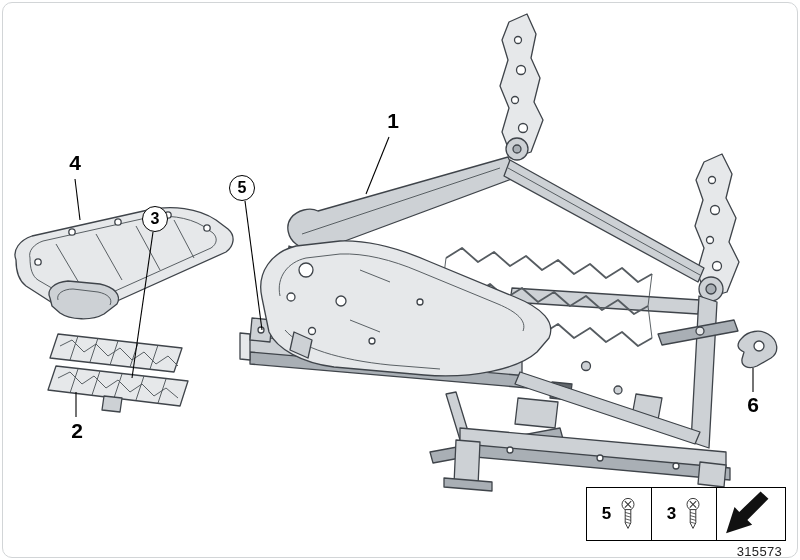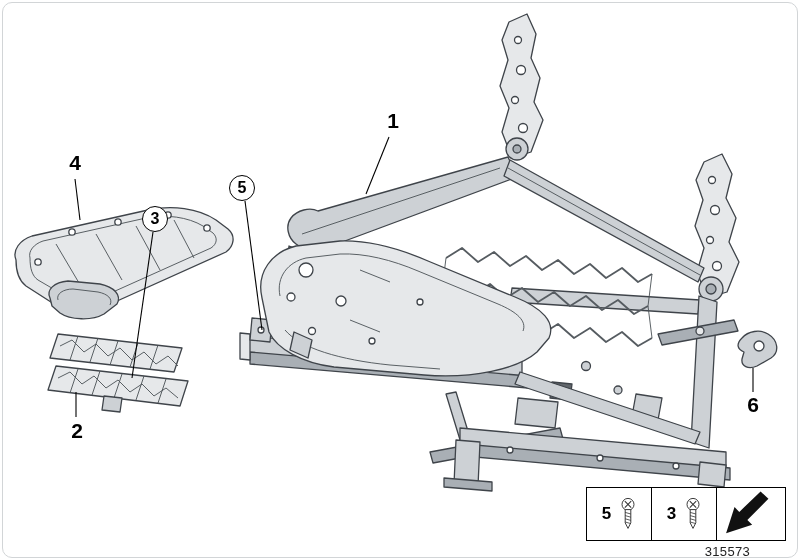--- a/index.html
+++ b/index.html
@@ -18,21 +18,21 @@
   .callout.circled{position:absolute;width:26px;height:26px;border:1.5px solid #000;
                    border-radius:50%;background:#fff;font-weight:bold;font-size:16px;
                    line-height:23px;text-align:center;box-sizing:border-box;}
   .legend{position:absolute;left:586px;top:487px;display:flex;z-index:3;}
   .legend-cell{border:1px solid #000;background:#fff;height:54px;box-sizing:border-box;
                display:flex;align-items:center;justify-content:center;gap:9px;}
   .legend-cell.small{width:66px;}
   .legend-cell.wide{width:70px;}
   .legend-cell + .legend-cell{margin-left:-1px;}
   .legend-cell .num{font-weight:bold;font-size:17px;}
-  .part-number{position:absolute;left:558px;top:544px;width:202px;text-align:right;
+  .part-number{position:absolute;left:590px;top:544px;width:202px;text-align:right;
                padding-right:10px;box-sizing:border-box;font-size:13px;color:#222;
                letter-spacing:0.3px;z-index:3;}
 </style>
 </head>
 <body>
 
 <div class="stage">
   <div class="frame-border"></div>
 
   <svg class="art" width="800" height="560" viewBox="0 0 800 560">

